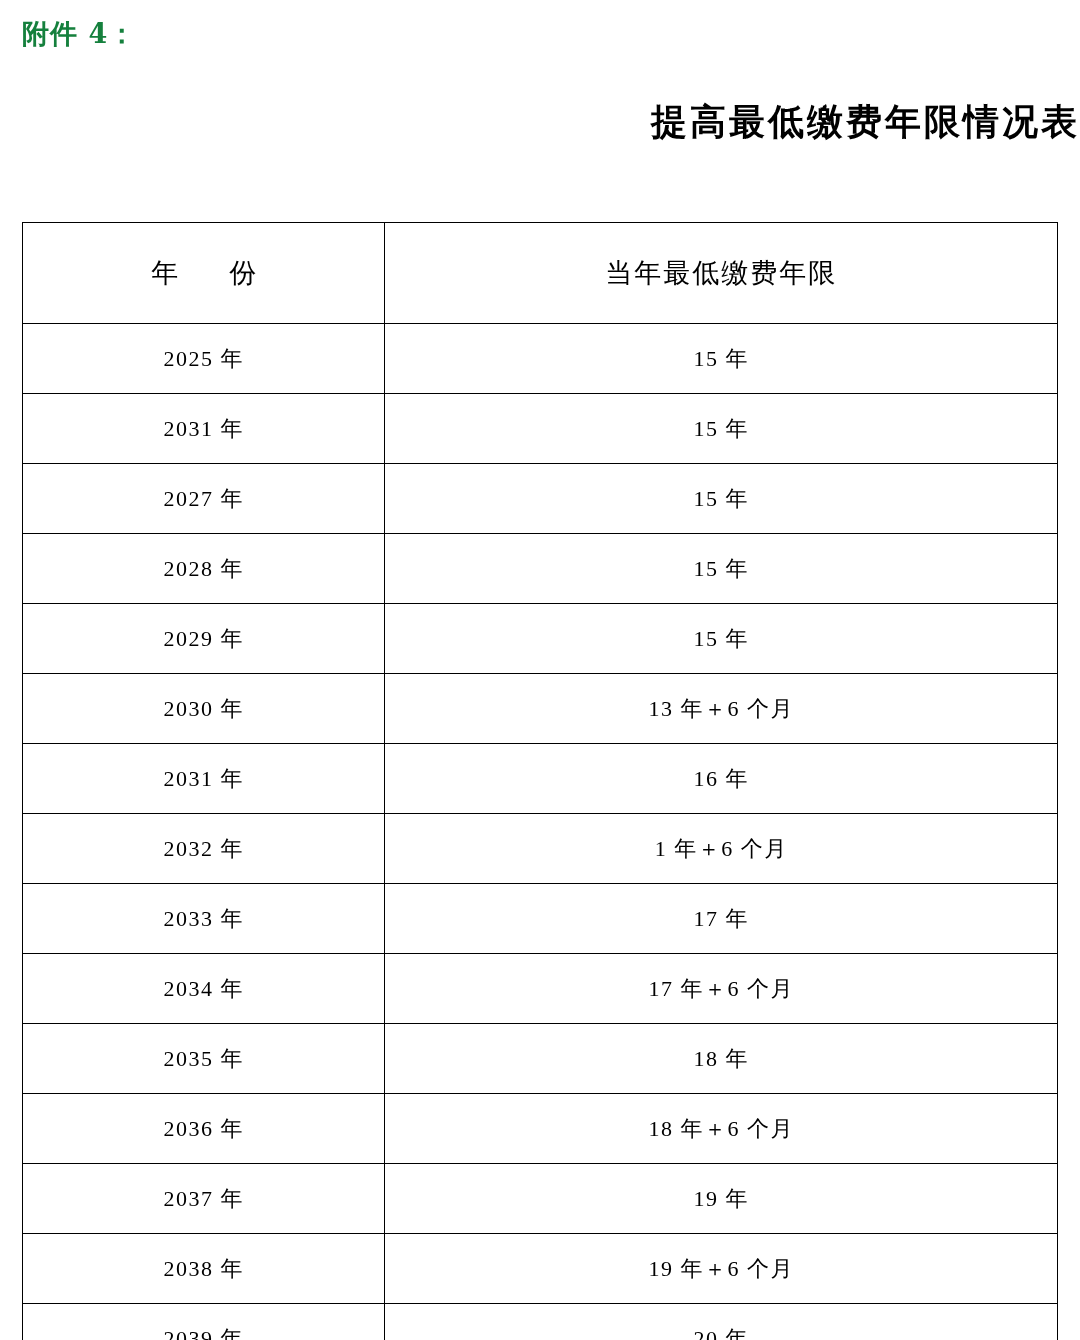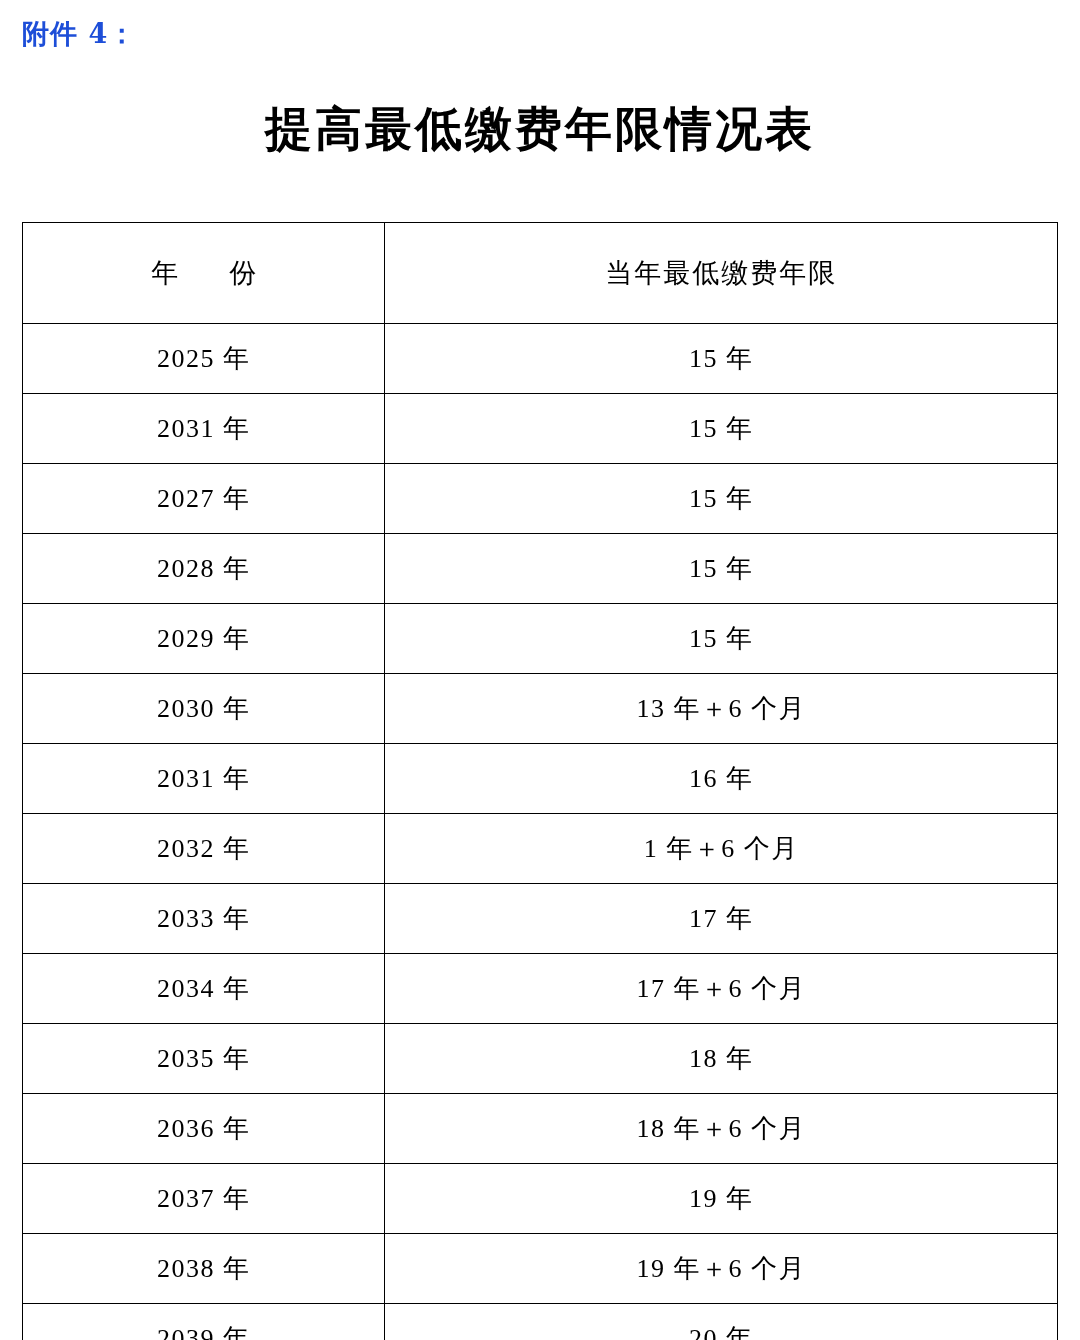--- a/index.html
+++ b/index.html
@@ -23,31 +23,31 @@
     position: relative;
   }
   .attachment-label {
     position: absolute;
     left: 22px;
     top: 16px;
     font-family: "DejaVu Serif", "Liberation Serif", serif;
     font-size: 27px;
     font-weight: 700;
     letter-spacing: 1px;
-    color: #1d4ed8;
+    color: #15803d;
     white-space: nowrap;
   }
   .doc-title {
     position: absolute;
     left: 0;
     right: 0;
     top: 98px;
-    text-align: center;
+    text-align: right;
     font-family: "DejaVu Serif", "Liberation Serif", serif;
-    font-size: 47px;
+    font-size: 36px;
     font-weight: 700;
     letter-spacing: 3px;
     color: #000000;
   }
   .table-wrap {
     position: absolute;
     left: 22px;
     top: 222px;
     width: 1036px;
   }
@@ -72,21 +72,21 @@
     height: 98px;
     font-size: 27px;
     letter-spacing: 2px;
   }
   table.data-table th.col-head-year {
     letter-spacing: 12px;
     text-indent: 12px;
   }
   table.data-table td {
     height: 67px;
-    font-size: 26px;
+    font-size: 22px;
     letter-spacing: 1.5px;
     margin-left: 11px;
   }
 </style>
 </head>
 <body>
 
 <div class="page">
 
   <div class="attachment-label">附件 4：</div>

